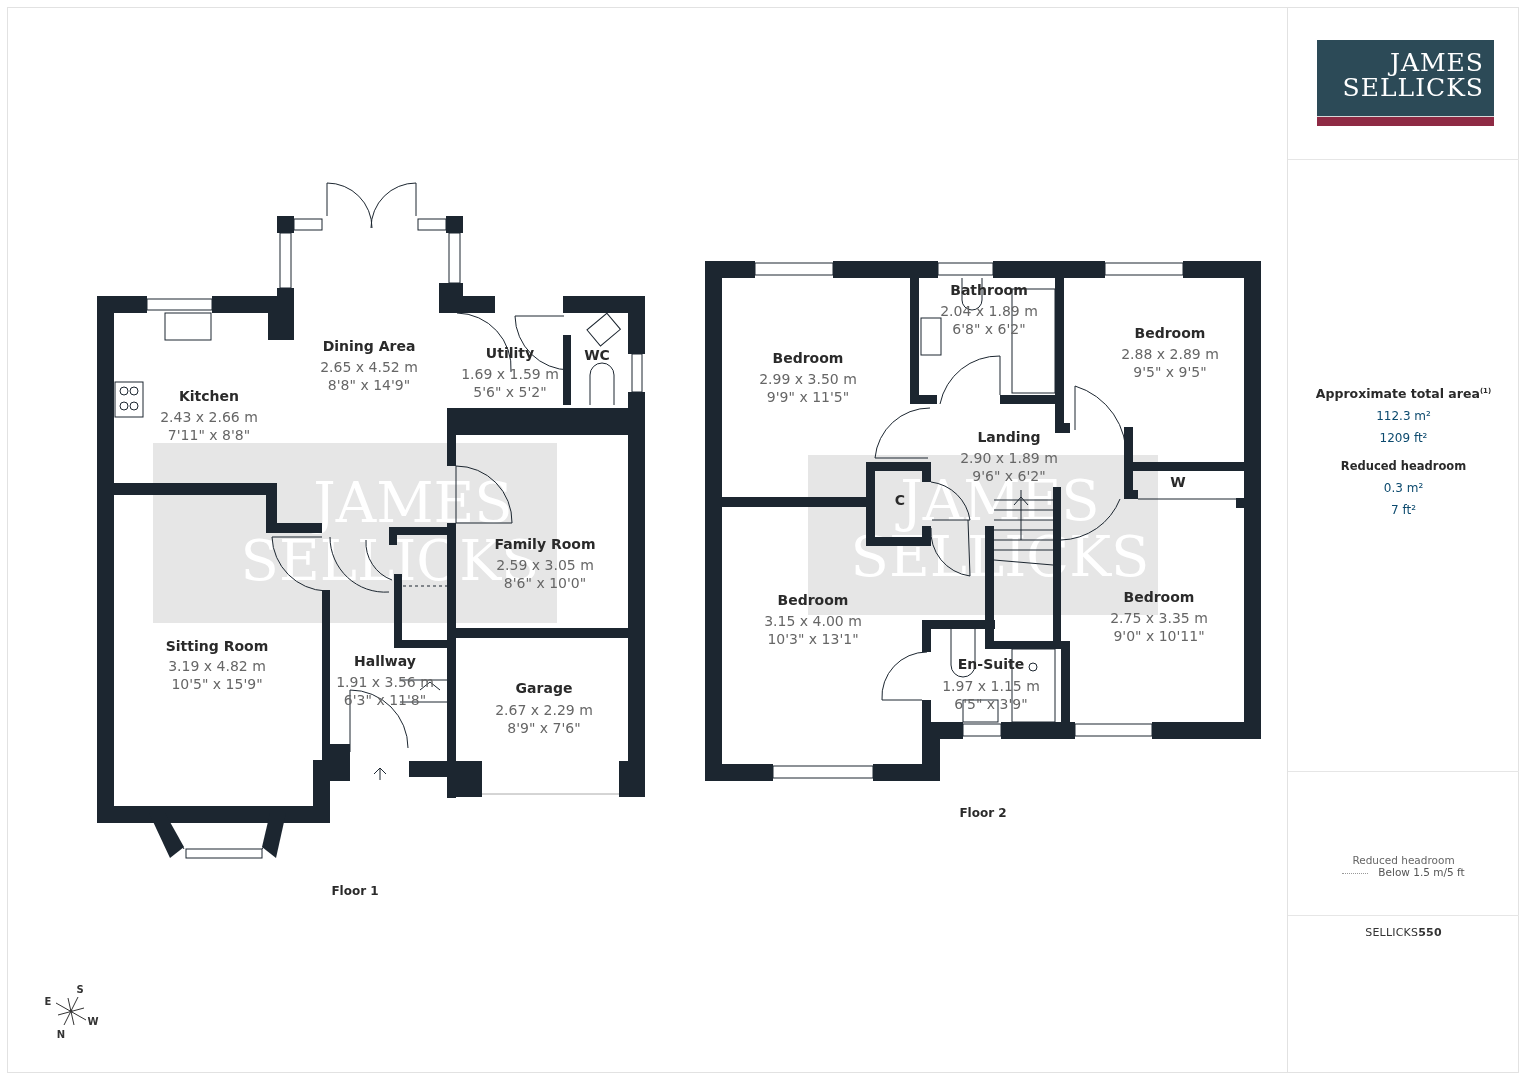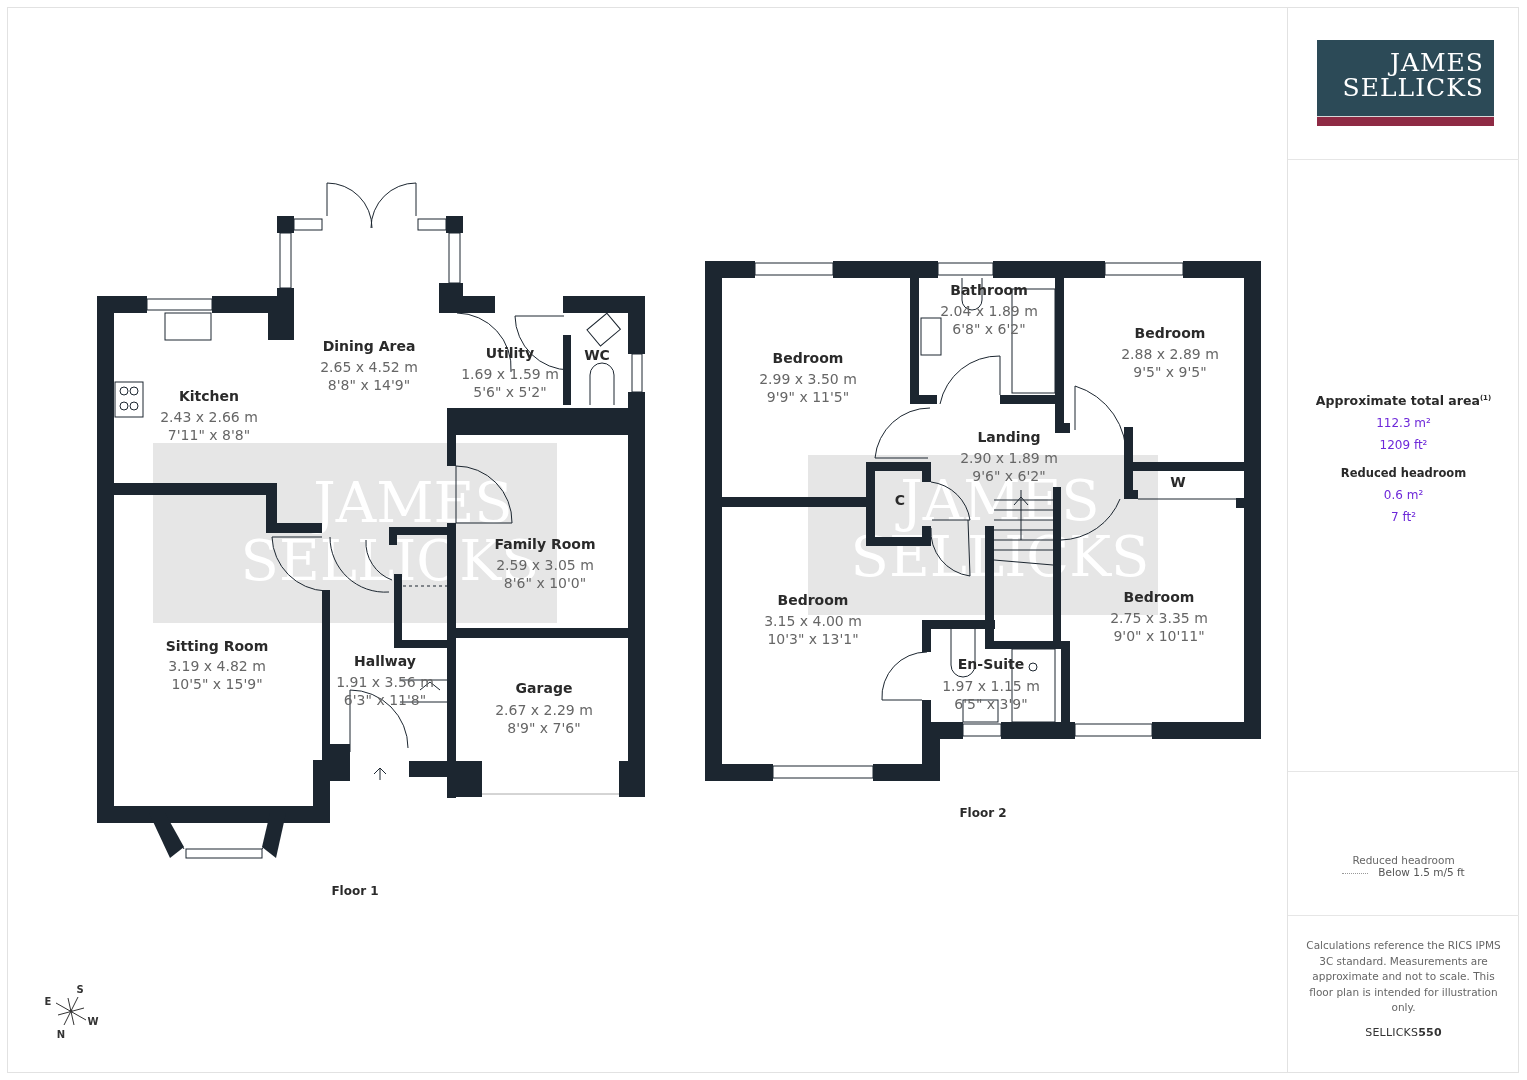--- a/index.html
+++ b/index.html
@@ -6,22 +6,22 @@
   body { width: 1527px; height: 1080px; position: relative; overflow: hidden; font-family: "DejaVu Sans", sans-serif; }
   .frame { position: absolute; left: 7px; top: 7px; width: 1512px; height: 1066px; border: 1px solid #e2e2e2; box-sizing: border-box; }
   .plan-area { position: absolute; left: 0; top: 0; width: 1287px; height: 1080px; }
   svg.plan { position: absolute; left: 0; top: 0; }
   .side { position: absolute; left: 1287px; top: 7px; width: 232px; height: 1066px; border-left: 1px solid #e2e2e2; box-sizing: border-box; }
   .side-sec { position: absolute; left: 0; width: 100%; border-bottom: 1px solid #e6e6e6; box-sizing: border-box; text-align: center; }
   .logo { position: absolute; left: 29px; top: 33px; width: 177px; height: 85px; background: #2c4a57; }
   .logo-bar { position: absolute; left: 29px; top: 109px; width: 177px; height: 9px; background: #8e2a44; border-top: 1px solid #d8d8d8; }
   .logo-text { position: absolute; right: 10px; top: 10px; font-family: "DejaVu Serif", serif; color: #ffffff; font-size: 25px; line-height: 25px; text-align: right; letter-spacing: 1px; }
   .logo-text span { display: block; }
-  .area-title { font-weight: bold; font-size: 12.5px; color: #2a2a2a; margin-top: 7px; }
-  .area-val { font-size: 12px; color: #6d28d9; margin-top: 8px; }
+  .area-title { font-weight: bold; font-size: 12.5px; color: #2a2a2a; margin-top: 0; }
+  .area-val { font-size: 12px; color: #0c4a6e; margin-top: 8px; }
   .rh-title { font-weight: bold; font-size: 11.5px; color: #2a2a2a; }
   .note { font-size: 10.5px; color: #666; }
   .legend-row { font-size: 10.5px; color: #555; }
   .legend-dash { display: inline-block; width: 26px; border-top: 1px dotted #999; vertical-align: middle; margin-right: 10px; }
   .disclaimer { font-size: 10.5px; color: #666; line-height: 15.5px; padding: 0 18px; }
   .brand { font-size: 11px; color: #333; margin-top: 10px; letter-spacing: 0.2px; }
   .brand b { font-weight: bold; }
   sup { font-size: 7px; }
 </style>
 </head>
@@ -320,28 +320,27 @@
     </div>
     <div class="logo-bar"></div>
   </div>
 
   <div class="side-sec" style="top:153px; height:612px;">
     <div style="padding-top:226px;">
       <div class="area-title"><span>Approximate total area</span><sup>(1)</sup></div>
       <div class="area-val">112.3 m²</div>
       <div class="area-val">1209 ft²</div>
       <div class="rh-title" style="margin-top:14px;">Reduced headroom</div>
-      <div class="area-val">0.6 m²</div>
+      <div class="area-val">0.3 m²</div>
       <div class="area-val">7 ft²</div>
     </div>
   </div>
 
 
   <div class="side-sec" style="top:825px; height:84px;">
     <div class="note" style="padding-top:22px;">Reduced headroom</div>
     <div class="legend-row"><span class="legend-dash"></span><span>Below 1.5 m/5 ft</span></div>
   </div>
 
   <div class="side-sec" style="top:909px; height:157px; border-bottom:none;">
-    <div class="disclaimer" style="padding-top:22px;">Calculations reference the RICS IPMS 3C standard. Measurements are approximate and not to scale. This floor plan is intended for illustration only.</div>
     <div class="brand"><span>SELLICKS</span><b>550</b></div>
   </div>
 </div>
 
 </body></html>

